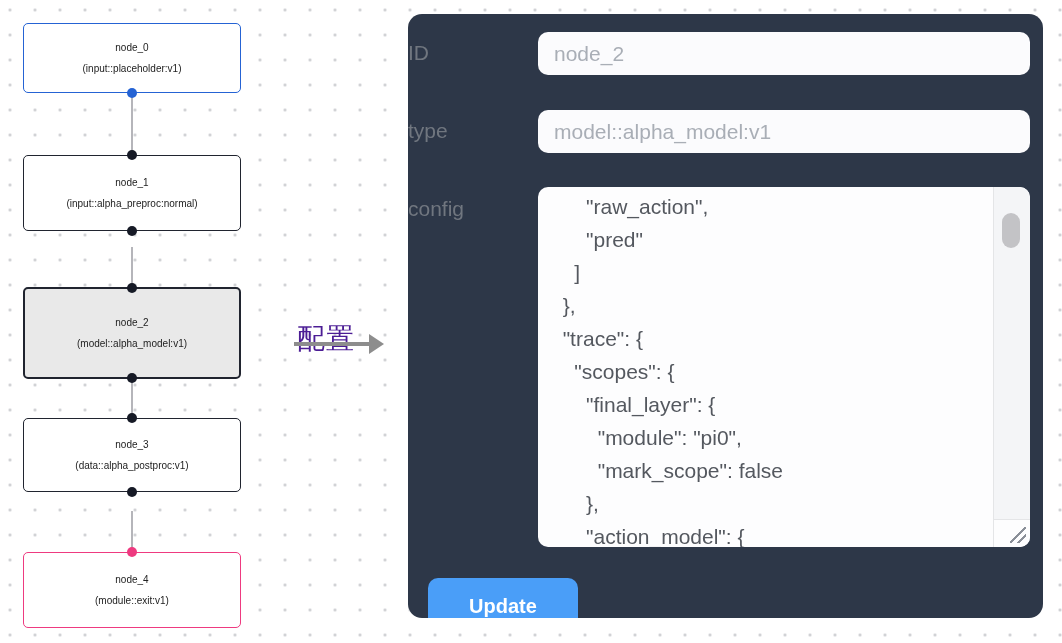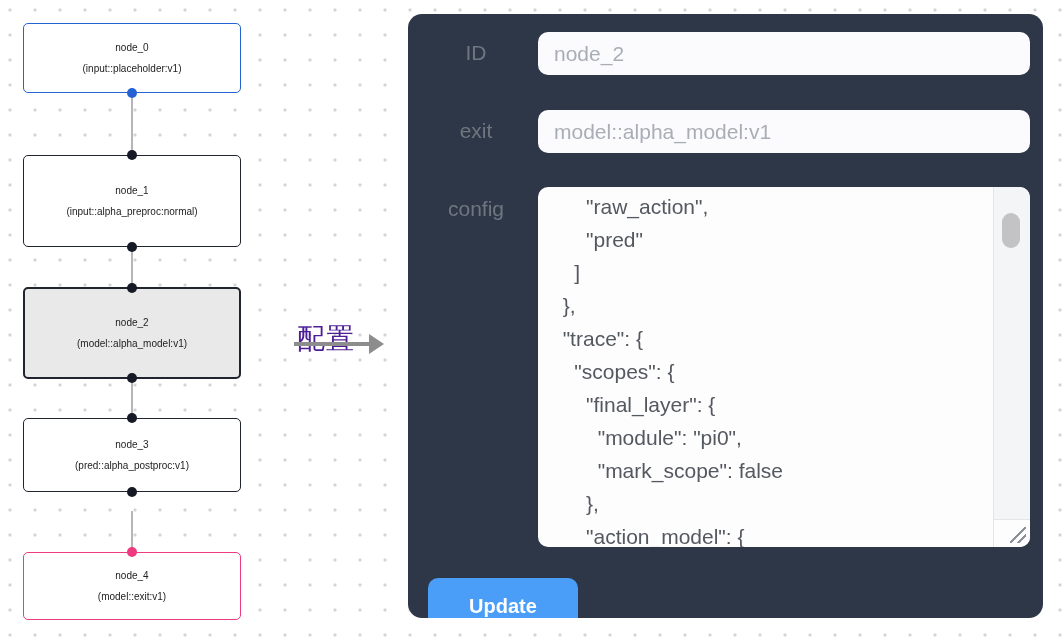--- a/index.html
+++ b/index.html
@@ -17,24 +17,24 @@
   .e2{top:379px;height:39px;} .e3{top:511px;height:41px;}
 
   .node{
     position:absolute;left:23px;width:218px;box-sizing:border-box;
     background:#ffffff;border:1.6px solid var(--node-border-dark);border-radius:5px;
     display:flex;flex-direction:column;justify-content:center;align-items:center;
     text-align:center;font-size:10px;line-height:21px;color:#222222;
     padding:0 22px;word-break:break-all;
   }
   .n0{top:23px;height:70px;border-color:var(--accent-blue);}
-  .n1{top:155px;height:92px;}
+  .n1{top:155px;height:76px;}
   .n2{top:287px;height:92px;border-width:2.2px;background:var(--selected-node-bg);}
   .n3{top:418px;height:74px;}
-  .n4{top:552px;height:68px;border-color:var(--accent-pink);}
+  .n4{top:552px;height:76px;border-color:var(--accent-pink);}
 
   .handle{
     position:absolute;left:50%;width:10px;height:10px;border-radius:50%;
     background:var(--handle-dark);transform:translateX(-50%);
   }
   .handle.top{top:-6px;} .handle.bottom{bottom:-6px;}
   .handle.blue{background:var(--accent-blue);} .handle.pink{background:var(--accent-pink);}
 
   
   .transition-label{
@@ -48,22 +48,22 @@
     border-top:10px solid transparent;border-bottom:10px solid transparent;
     border-left:15px solid #8d8d8d;
   }
 
   
   .panel{
     position:absolute;left:408px;top:14px;width:635px;height:604px;
     background:var(--panel-bg);border-radius:14px;overflow:hidden;
   }
   .field-label{
-    position:absolute;left:8px;width:102px;text-align:center;
-    font-size:21px;line-height:24px;color:var(--label-text);padding-left:9px;
+    position:absolute;left:0;width:102px;text-align:left;
+    font-size:21px;line-height:24px;color:var(--label-text);
   }
   .lbl-id{top:27px;} .lbl-type{top:105px;} .lbl-config{top:183px;}
   .field-input{
     position:absolute;left:130px;width:492px;height:43px;box-sizing:border-box;
     border:none;border-radius:10px;background:#fbfbfd;outline:none;
     padding:0 16px;font-family:"Liberation Sans",sans-serif;
     font-size:21px;color:var(--field-text);
   }
   .in-id{top:18px;} .in-type{top:96px;}
 
@@ -131,40 +131,40 @@
   <div class="node n2">
     <span class="handle top"></span>
     <div>node_2</div>
     <div>(model::alpha_model:v1)</div>
     <span class="handle bottom"></span>
   </div>
 
   <div class="node n3">
     <span class="handle top"></span>
     <div>node_3</div>
-    <div>(pred::alpha_postproc:v1)</div>
+    <div>(data::alpha_postproc:v1)</div>
     <span class="handle bottom"></span>
   </div>
 
   <div class="node n4">
     <span class="handle top pink"></span>
     <div>node_4</div>
-    <div>(model::exit:v1)</div>
+    <div>(module::exit:v1)</div>
   </div>
 </div>
 
 <div class="transition-label">配置</div>
 <div class="arrow-shaft"></div>
 <div class="arrow-head"></div>
 
 <div class="panel">
   <div class="field-label lbl-id">ID</div>
   <input class="field-input in-id" value="node_2" style="">
 
-  <div class="field-label lbl-type">exit</div>
+  <div class="field-label lbl-type">type</div>
   <input class="field-input in-type" value="model::alpha_model:v1" style="">
 
   <div class="field-label lbl-config">config</div>
   <div class="config-box">
     <textarea class="config-text" wrap="off" spellcheck="false" style="">      "raw_action",
       "pred"
     ]
   },
   "trace": {
     "scopes": {

